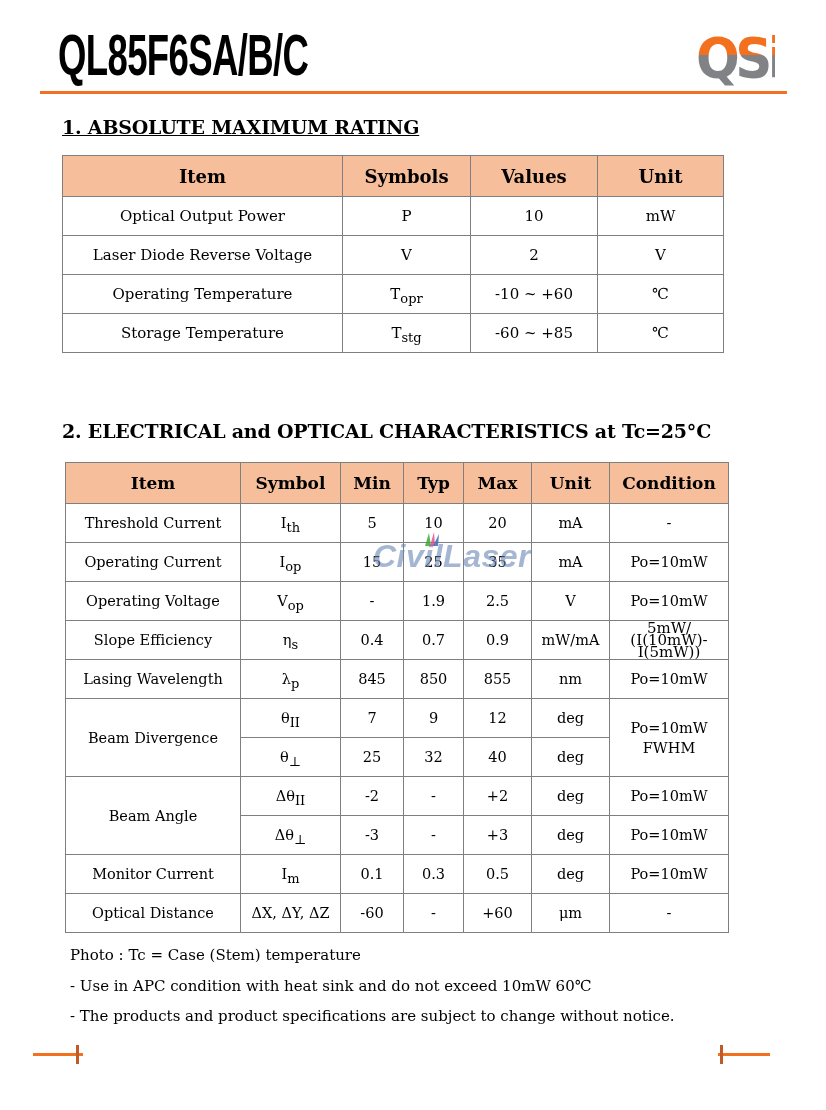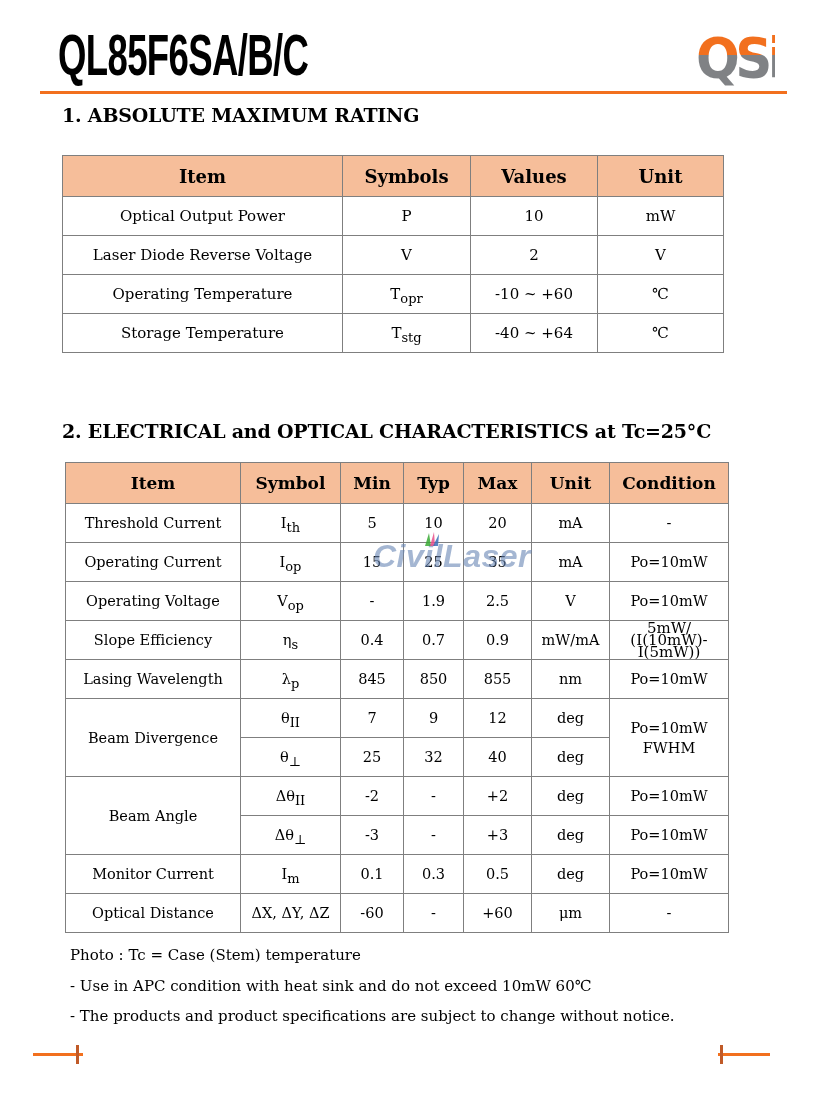--- a/index.html
+++ b/index.html
@@ -21,21 +21,21 @@
     background:linear-gradient(180deg,#F2701E 0%,#F2701E 43%,#808285 43%,#808285 100%);
     -webkit-background-clip:text;background-clip:text;color:transparent;
     transform:scaleX(0.92);transform-origin:left top;
   }
   .header-rule{position:absolute;left:40px;top:91px;width:747px;height:3px;background:#F2701E;}
   
   .sec-heading{
     position:absolute;left:62px;font-size:19px;font-weight:bold;
     letter-spacing:-0.2px;white-space:nowrap;
   }
-  #h-sec1{top:104px;}
+  #h-sec1{top:116px;text-decoration:underline;}
   #h-sec2{top:420px;}
   
   table{border-collapse:collapse;table-layout:fixed;position:absolute;background:#fff;}
   #table1{left:62px;top:155px;width:661px;}
   #table2{left:65px;top:462px;width:663px;}
   th,td{border:1px solid #7F7F7F;text-align:center;vertical-align:middle;padding:0;}
   th{background:#F6BE9A;font-weight:bold;font-size:18px;height:40px;}
   #table2 th{font-size:17px;}
   #table1 td{height:38px;font-size:15px;}
   #table2 td{height:38px;font-size:14.5px;}
@@ -102,21 +102,21 @@
       </tr>
       <tr>
         <td>Operating Temperature</td>
         <td><span>T</span><span class="sub">opr</span></td>
         <td>-10 ~ +60</td>
         <td>℃</td>
       </tr>
       <tr>
         <td>Storage Temperature</td>
         <td><span>T</span><span class="sub">stg</span></td>
-        <td>-40 ~ +64</td>
+        <td>-60 ~ +85</td>
         <td>℃</td>
       </tr>
     </tbody>
   </table>
 
   <div class="sec-heading" id="h-sec2">2. ELECTRICAL and OPTICAL CHARACTERISTICS at Tc=25°C</div>
 
   <table id="table2">
     <colgroup>
         <col style="width:175px">

